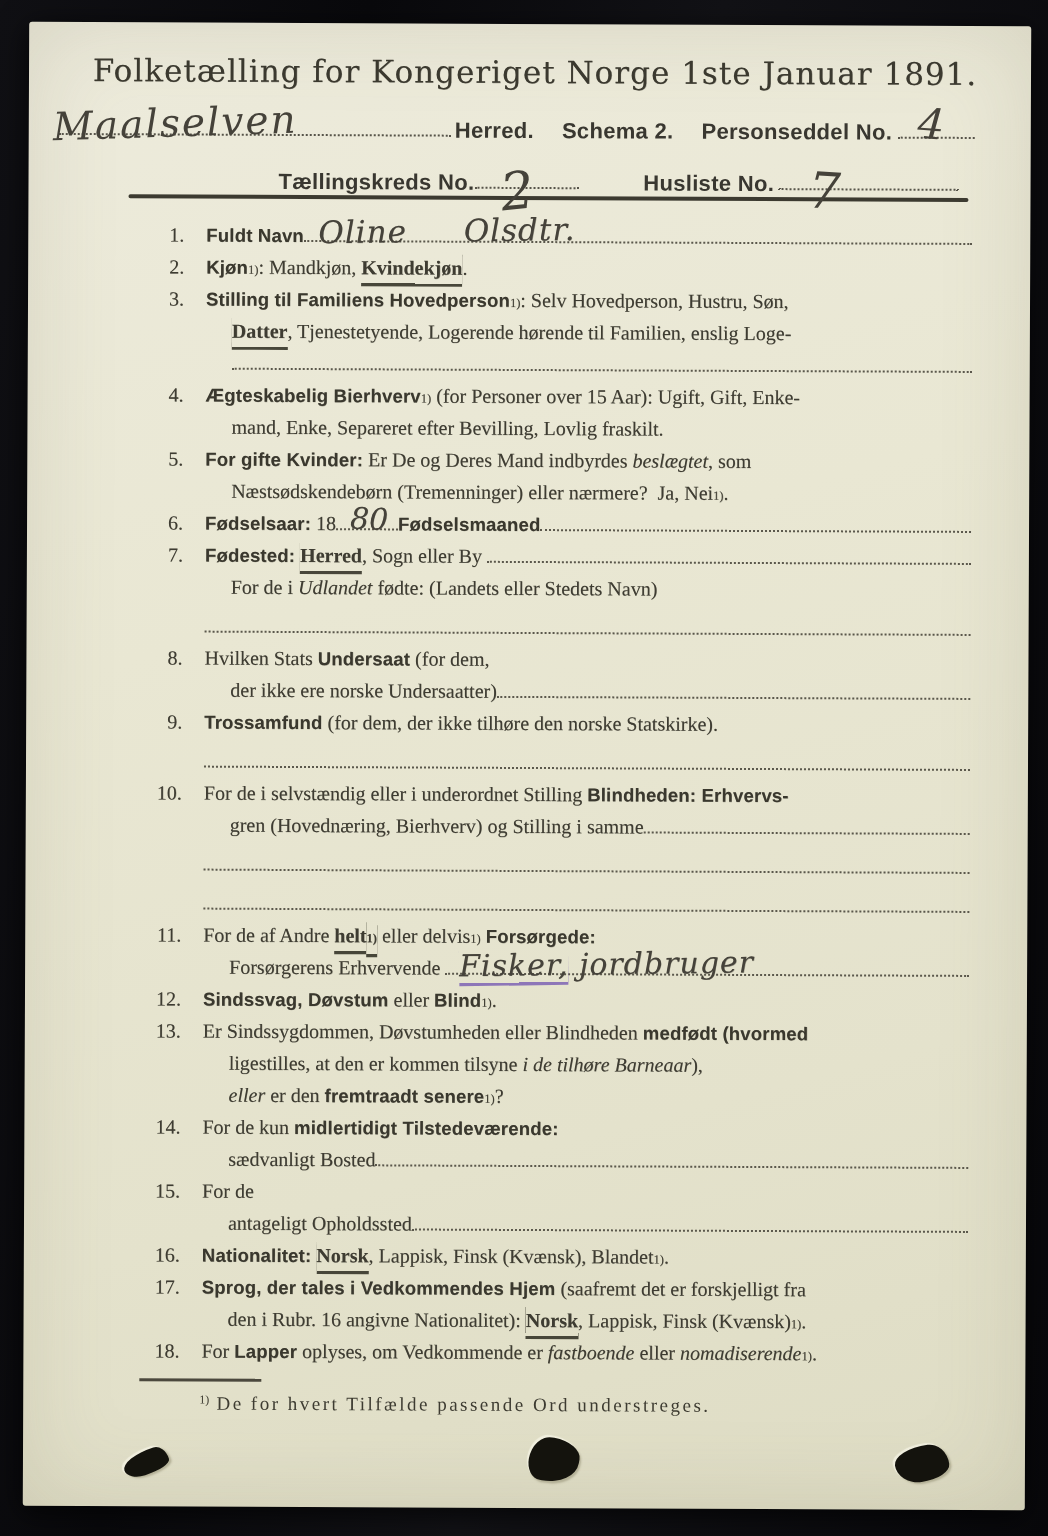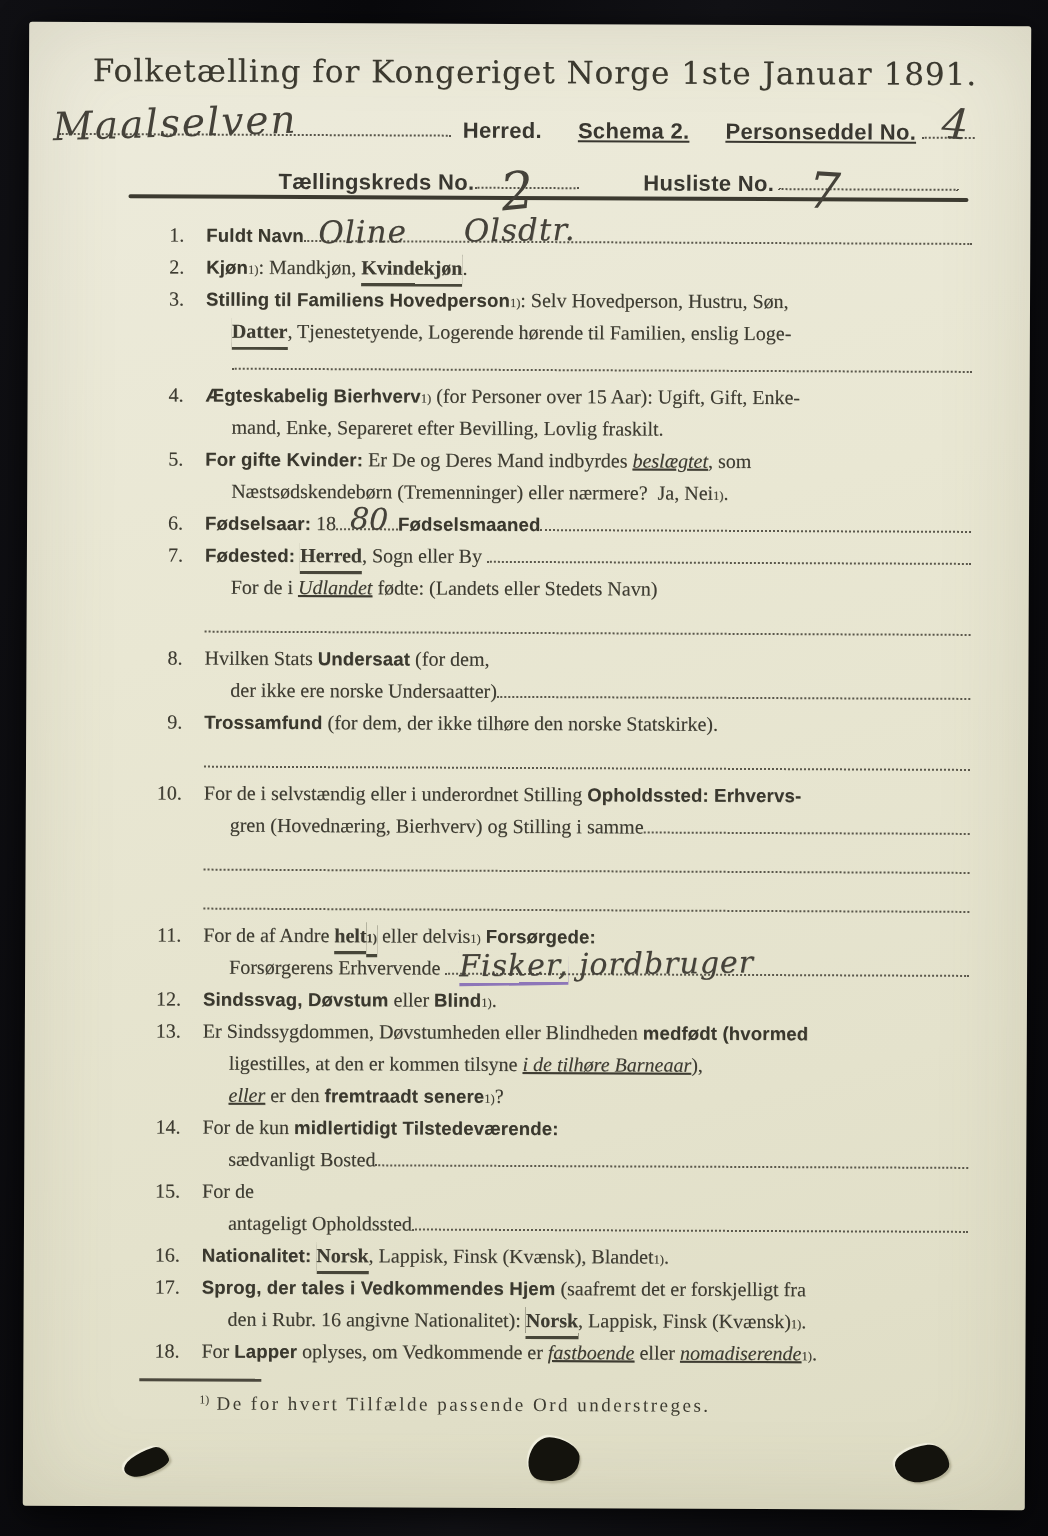--- a/index.html
+++ b/index.html
@@ -22,38 +22,38 @@
     text-shadow:0.3px 0.3px 0.6px rgba(60,58,48,.45);
   }
   .hlabel{font-family:"Liberation Sans",sans-serif;font-weight:700;font-size:22px;color:#393730;letter-spacing:.3px;white-space:pre;}
   .hline2{position:absolute;top:72px;left:30px;right:56px;height:48px;display:flex;align-items:flex-end;}
   .hline3{position:absolute;top:130px;left:250px;right:72px;height:42px;display:flex;align-items:flex-end;}
   .hfill{position:relative;border-bottom:2px dotted #57544a;margin-bottom:7px;}
   .muni-fill{flex:0 0 392px;}
   .p4fill{flex:1;margin-left:6px;}
   .tkfill{flex:0 0 104px;}
   .hufill{flex:1;margin-left:4px;}
-  .gap28{margin-left:36px;text-decoration:underline;} .gap54{margin-left:65px;} .gap10{margin-left:12px;}
+  .gap28{margin-left:28px;} .gap54{margin-left:65px;} .gap10{margin-left:4px;}
   .hw{font-family:"DejaVu Serif",serif;font-style:italic;color:#45423a;line-height:1;white-space:nowrap;}
   .hfill .hw{position:absolute;}
   .hw-muni{font-size:39px;left:-6px;bottom:-9px;letter-spacing:2px;transform:rotate(-2deg);}
   .hw-4{font-size:42px;left:20px;bottom:-9px;transform:rotate(4deg);}
   .hw-2{font-size:52px;left:26px;bottom:-30px;transform:rotate(-6deg);z-index:3;}
   .hw-7{font-size:50px;left:30px;bottom:-28px;transform:rotate(3deg);z-index:3;}
   .thick-rule{position:absolute;top:172px;left:100px;width:840px;height:4px;background:#3c3a30;border-radius:2px;}
   .form-body{position:absolute;top:196px;left:106px;right:58px;font-size:20px;
     text-shadow:0.3px 0.3px 0.5px rgba(62,60,50,.4);}
   .line{display:flex;align-items:baseline;height:32px;line-height:32px;}
   .line.sep{margin-top:7px;}
   .num{flex:0 0 50px;text-align:right;padding-right:22px;white-space:pre;}
   .content{flex:1;display:flex;align-items:baseline;min-width:0;}
   .cont .content{padding-left:26px;}
   .seg{white-space:pre;}
   .seg.b{font-family:"Liberation Sans",sans-serif;font-weight:700;font-size:18.5px;letter-spacing:.2px;color:#3a382e;}
-  .seg.i{font-style:italic;text-decoration:underline;}
+  .seg.i{font-style:italic;}
   .seg.u{box-shadow:0 3px 0 0 rgba(58,56,44,.92);font-weight:bold;}
   .seg.sup{font-size:12.5px;vertical-align:7px;letter-spacing:0;}
   .seg.fill{flex:1 1 auto;min-width:26px;position:relative;height:.85em;border-bottom:2px dotted #5b584c;}
   .seg.fx80{flex:0 0 62px;min-width:62px;}
   .fill>.seg.hw{position:absolute;bottom:-6px;left:14px;}
   .hw-name{font-size:31px;left:40px;bottom:-7px;word-spacing:46px;letter-spacing:1px;transform:rotate(-1deg);}
   .hw-80{font-size:30px;left:4px;bottom:-8px;transform:rotate(2deg);}
   .hw-liv{font-size:30px;left:8px;bottom:-13px;letter-spacing:1px;transform:rotate(-1deg);}
   .seg.hwp{box-shadow:0 3px 0 0 #8d76b8;}
   .foot-rule{position:absolute;top:1356px;left:116px;width:122px;height:3px;background:#4b483d;}
@@ -225,21 +225,21 @@
       <div class="line sep">
         <span class="num">&nbsp;</span>
         <span class="content">
           <span class="seg fill"></span>
         </span>
       </div>
       <div class="line">
         <span class="num">10.</span>
         <span class="content">
           <span class="seg ">For de i selvstændig eller i underordnet Stilling </span>
-          <span class="seg b">Opholdssted: Erhvervs-</span>
+          <span class="seg b">Blindheden: Erhvervs-</span>
         </span>
       </div>
       <div class="line cont">
         <span class="num">&nbsp;</span>
         <span class="content">
           <span class="seg ">gren (Hovednæring, Bierhverv) og Stilling i samme</span>
           <span class="seg fill"></span>
         </span>
       </div>
       <div class="line sep">

